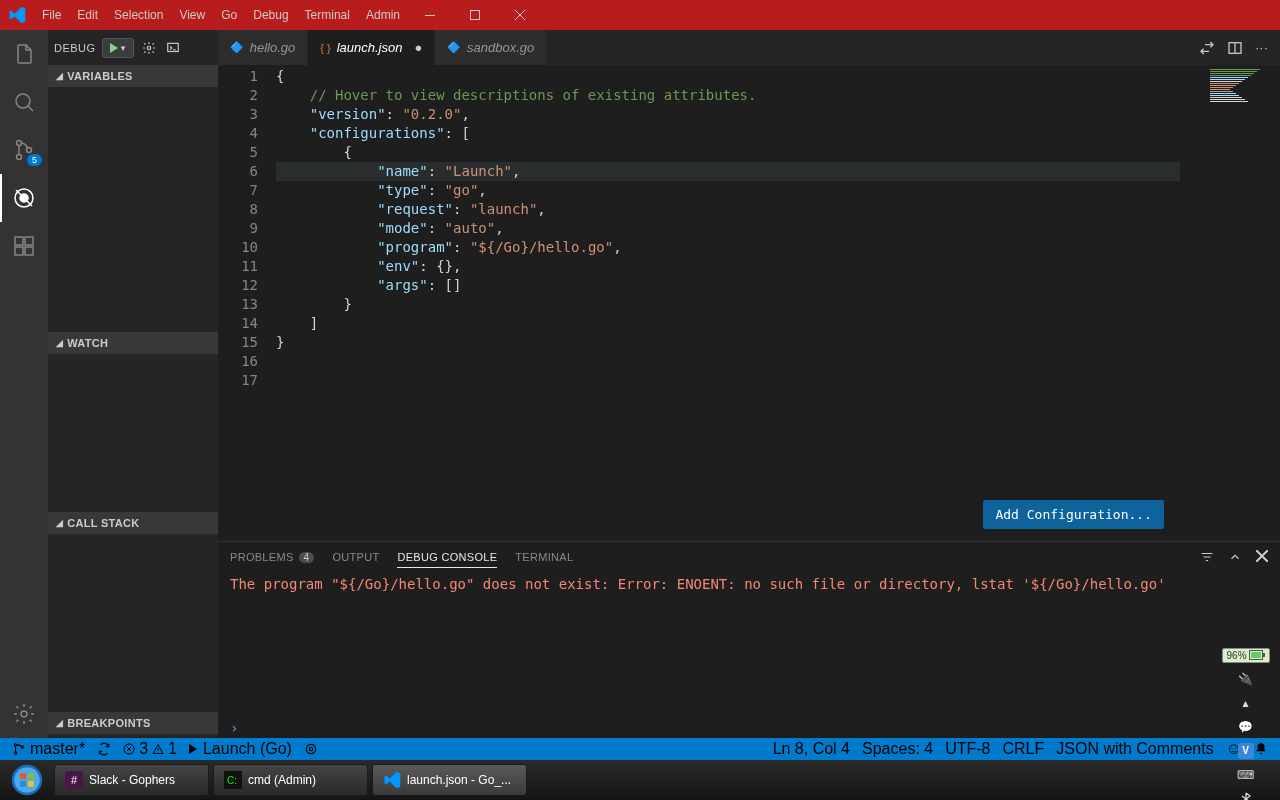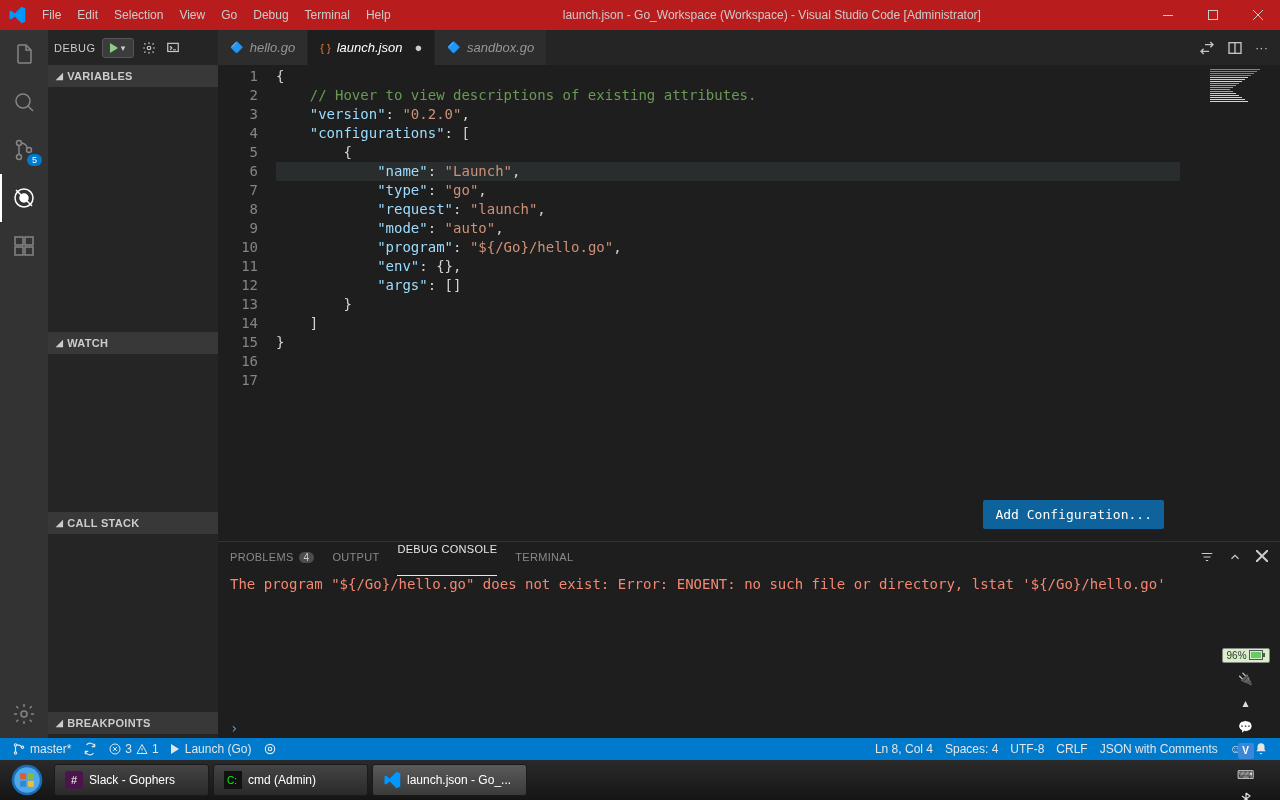--- a/index.html
+++ b/index.html
@@ -216,21 +216,21 @@
 .panel-tabs {
   height: 30px;
   display: flex;
   align-items: center;
   font-size: 11px;
   padding: 0 12px;
   gap: 18px;
   color: #8a8a8a;
 }
 .panel-tabs .ptab { display: flex; align-items: center; gap: 5px; letter-spacing: 0.3px; }
-.panel-tabs .ptab.active { color: #e7e7e7; border-bottom: 1px solid #e7e7e7; padding-bottom: 20px; margin-bottom: -5px; }
+.panel-tabs .ptab.active { color: #e7e7e7; border-bottom: 1px solid #e7e7e7; padding-bottom: 4px; margin-bottom: -5px; }
 .panel-tabs .ptab .count {
   background: #4d4d4d; color: #ccc; border-radius: 8px; padding: 0 5px; font-size: 10px;
 }
 .panel-tabs .pactions { margin-left: auto; display: flex; gap: 14px; color: #ccc; }
 .panel-content {
   flex: 1;
   font-family: Consolas, monospace;
   font-size: 14px;
   padding: 4px 12px;
   color: #f48771;
@@ -239,24 +239,24 @@
   height: 18px;
   padding: 0 12px;
   color: #569cd6;
   font-family: Consolas, monospace;
   font-size: 14px;
 }
 
 .statusbar {
   height: 22px;
   background: #007acc;
-  color: #e5e5e5;
-  display: flex;
-  align-items: center;
-  font-size: 12px;
+  color: #000000;
+  display: flex;
+  align-items: center;
+  font-size: 16px;
   padding: 0 6px;
 }
 .statusbar .sb-item { padding: 0 6px; display: flex; align-items: center; gap: 4px; }
 .statusbar .sb-right { margin-left: auto; display: flex; }
 
 .taskbar {
   height: 40px;
   background: linear-gradient(#2a2a2a, #151515);
   display: flex;
   align-items: center;
@@ -303,23 +303,22 @@
       </svg>
   </div>
   <div class="menu" id="menu-bar">
       <span>File</span>
       <span>Edit</span>
       <span>Selection</span>
       <span>View</span>
       <span>Go</span>
       <span>Debug</span>
       <span>Terminal</span>
-      <span>Help</span>
-    </div>
-  <div class="title">launch.json - Go_Workspace (Workspace) - Visual Studio Code [Administrator]</div>
+      <span>Admin</span>
+    </div>
   <div class="win-controls">
     <div>
         <svg width="10" height="1">
           <rect width="10" height="1" fill="#ccc"></rect>
         </svg>
       </div>
     <div>
         <svg width="10" height="10">
           <rect x="0.5" y="0.5" width="9" height="9" fill="none" stroke="#ccc"></rect>
         </svg>

